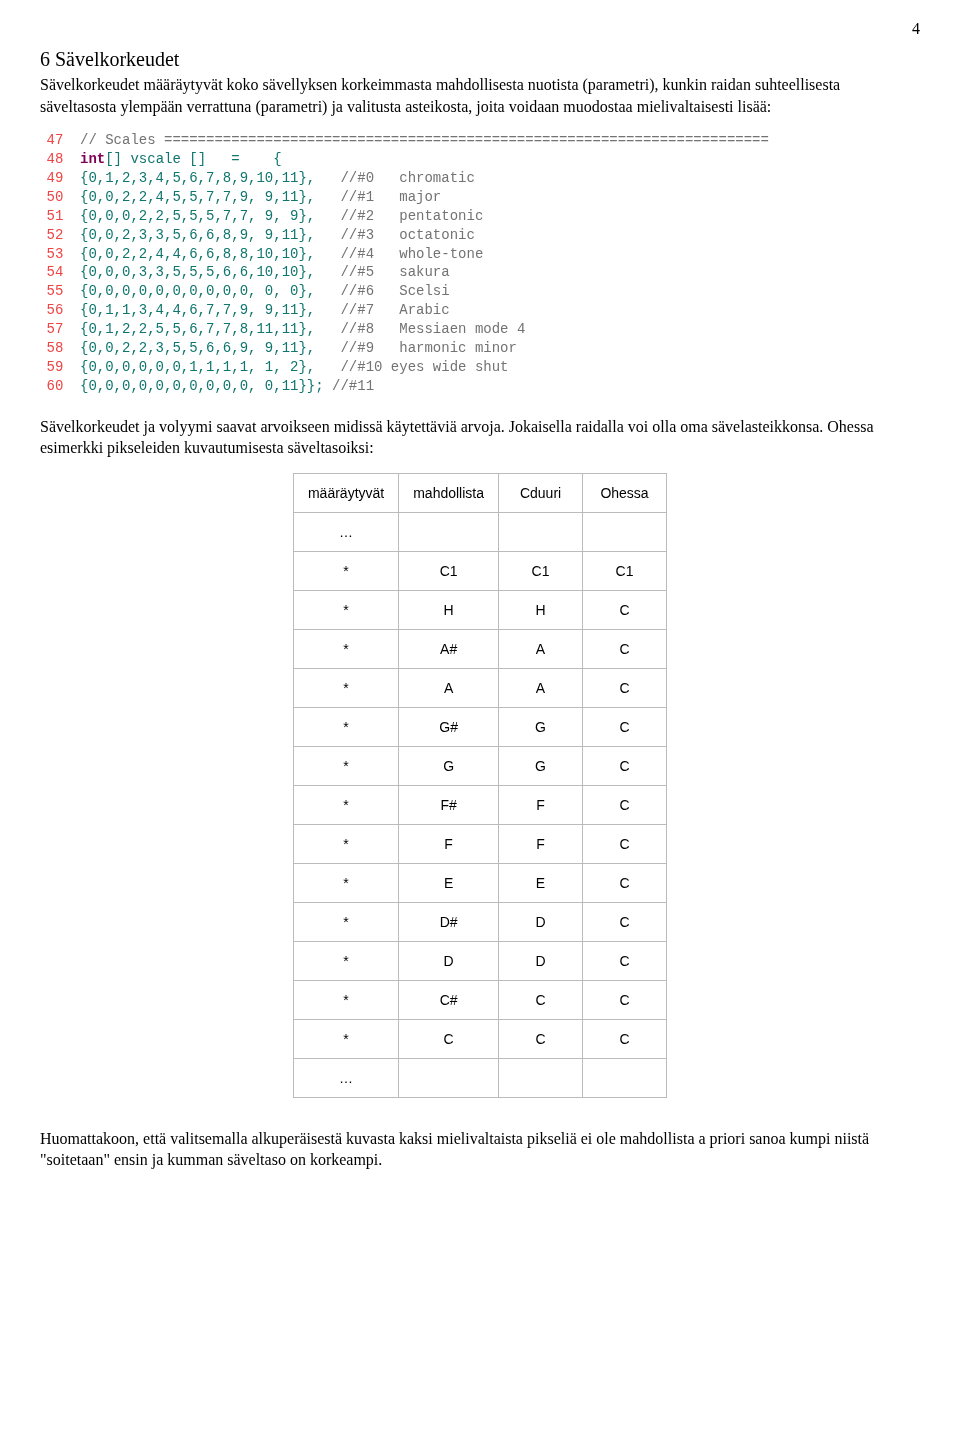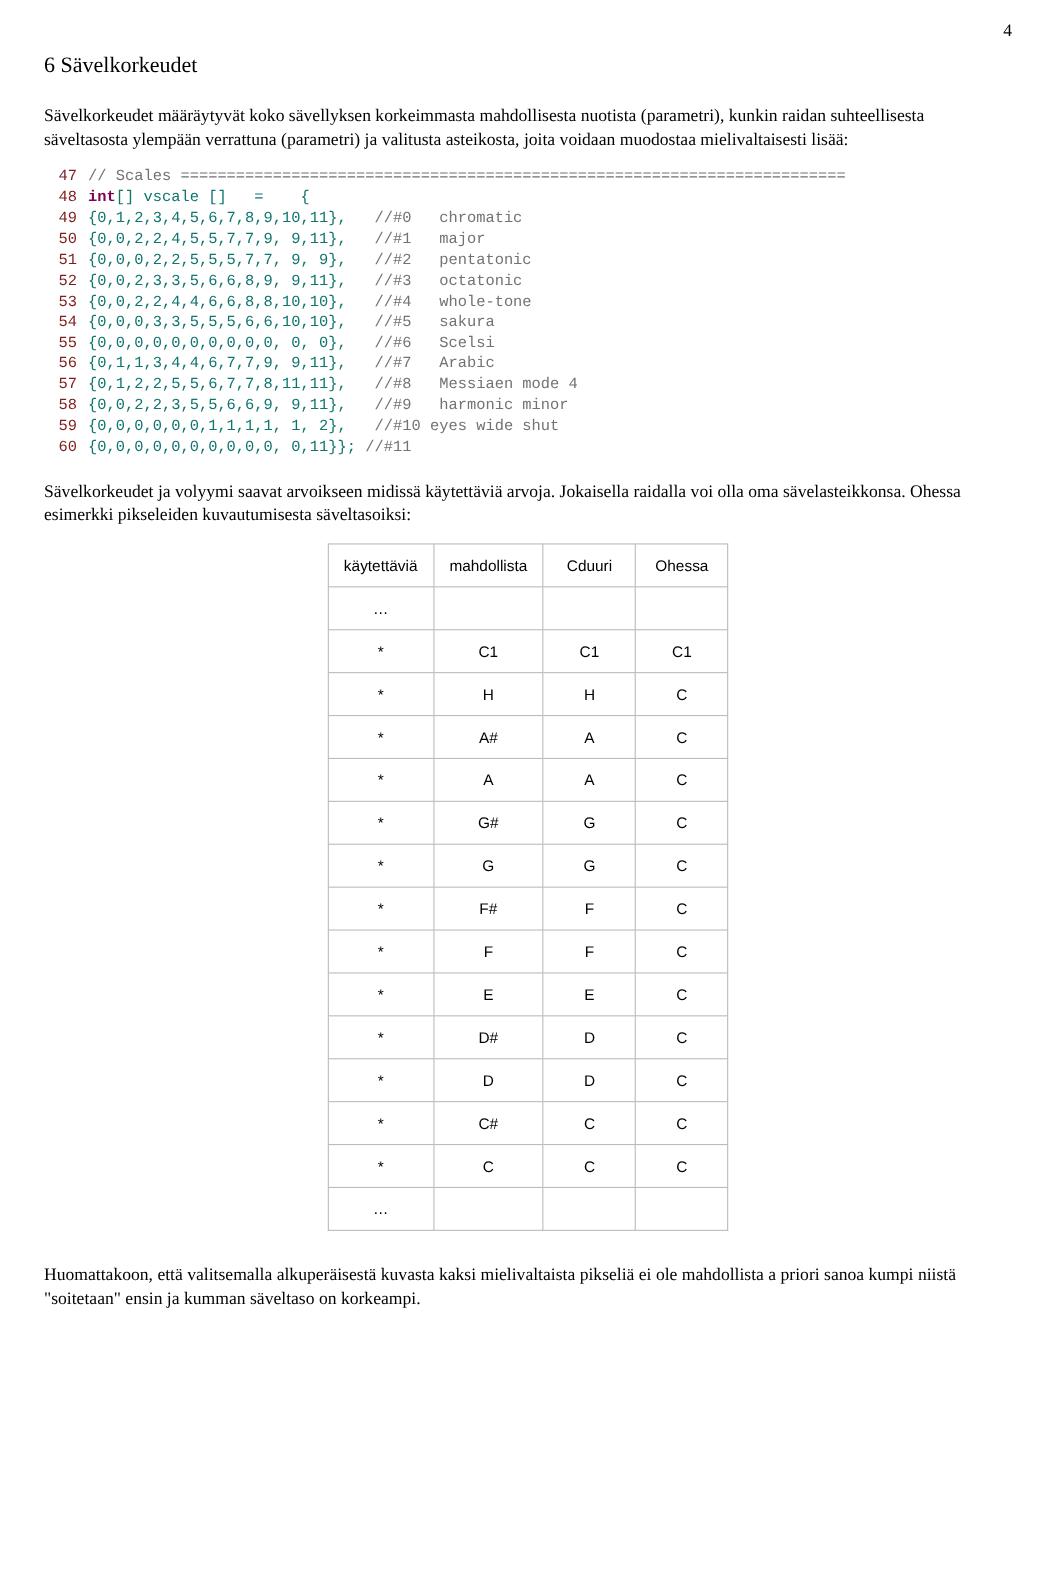--- a/index.html
+++ b/index.html
@@ -13,40 +13,40 @@
     box-sizing: border-box;
   }
   .page-number {
     text-align: right;
     font-size: 16px;
     margin-bottom: 10px;
   }
   h2 {
     font-size: 20px;
     font-weight: normal;
-    margin: 10px 0 24px 0;
+    margin: 10px 0 3px 0;
   }
   p {
     margin: 0 0 14px 0;
     line-height: 1.35;
   }
   .code-block {
     font-family: "Courier New", Courier, monospace;
     font-size: 14px;
     line-height: 1.35;
     white-space: pre;
     margin: 10px 0 20px 0;
   }
   .code-line {
     display: flex;
   }
   .lineno {
-    color: #7f1d1d;
+    color: #ef4444;
     width: 30px;
-    text-align: right;
+    text-align: center;
     padding-right: 10px;
     flex-shrink: 0;
   }
   .tok-kw { color: #7f0055; font-weight: bold; }
   .tok-cm { color: #737373; }
   .tok-pl { color: #0f766e; }
   .pixel-table {
     border-collapse: collapse;
     margin: 10px auto 30px auto;
     font-family: Arial, Helvetica, sans-serif;
@@ -73,21 +73,21 @@
 
 <p>Sävelkorkeudet määräytyvät koko sävellyksen korkeimmasta mahdollisesta nuotista (parametri), kunkin raidan suhteellisesta säveltasosta ylempään verrattuna (parametri) ja valitusta asteikosta, joita voidaan muodostaa mielivaltaisesti lisää:</p>
 
 <div class="code-block" id="code-block"><div class="code-line"><span class="lineno">47</span><span><span class="tok-cm">// Scales ========================================================================</span></span></div><div class="code-line"><span class="lineno">48</span><span><span class="tok-kw">int</span><span class="tok-pl">[] vscale []   =    {</span></span></div><div class="code-line"><span class="lineno">49</span><span><span class="tok-pl">{0,1,2,3,4,5,6,7,8,9,10,11},   </span><span class="tok-cm">//#0   chromatic</span></span></div><div class="code-line"><span class="lineno">50</span><span><span class="tok-pl">{0,0,2,2,4,5,5,7,7,9, 9,11},   </span><span class="tok-cm">//#1   major</span></span></div><div class="code-line"><span class="lineno">51</span><span><span class="tok-pl">{0,0,0,2,2,5,5,5,7,7, 9, 9},   </span><span class="tok-cm">//#2   pentatonic</span></span></div><div class="code-line"><span class="lineno">52</span><span><span class="tok-pl">{0,0,2,3,3,5,6,6,8,9, 9,11},   </span><span class="tok-cm">//#3   octatonic</span></span></div><div class="code-line"><span class="lineno">53</span><span><span class="tok-pl">{0,0,2,2,4,4,6,6,8,8,10,10},   </span><span class="tok-cm">//#4   whole-tone</span></span></div><div class="code-line"><span class="lineno">54</span><span><span class="tok-pl">{0,0,0,3,3,5,5,5,6,6,10,10},   </span><span class="tok-cm">//#5   sakura</span></span></div><div class="code-line"><span class="lineno">55</span><span><span class="tok-pl">{0,0,0,0,0,0,0,0,0,0, 0, 0},   </span><span class="tok-cm">//#6   Scelsi</span></span></div><div class="code-line"><span class="lineno">56</span><span><span class="tok-pl">{0,1,1,3,4,4,6,7,7,9, 9,11},   </span><span class="tok-cm">//#7   Arabic</span></span></div><div class="code-line"><span class="lineno">57</span><span><span class="tok-pl">{0,1,2,2,5,5,6,7,7,8,11,11},   </span><span class="tok-cm">//#8   Messiaen mode 4</span></span></div><div class="code-line"><span class="lineno">58</span><span><span class="tok-pl">{0,0,2,2,3,5,5,6,6,9, 9,11},   </span><span class="tok-cm">//#9   harmonic minor</span></span></div><div class="code-line"><span class="lineno">59</span><span><span class="tok-pl">{0,0,0,0,0,0,1,1,1,1, 1, 2},   </span><span class="tok-cm">//#10 eyes wide shut</span></span></div><div class="code-line"><span class="lineno">60</span><span><span class="tok-pl">{0,0,0,0,0,0,0,0,0,0, 0,11}}; </span><span class="tok-cm">//#11</span></span></div></div>
 
 <p>Sävelkorkeudet ja volyymi saavat arvoikseen midissä käytettäviä arvoja. Jokaisella raidalla voi olla oma sävelasteikkonsa. Ohessa esimerkki pikseleiden kuvautumisesta säveltasoiksi:</p>
 
 <table class="pixel-table">
   <thead>
     <tr id="table-head-row">
-        <th>käytettäviä</th>
+        <th>määräytyvät</th>
         <th>mahdollista</th>
         <th>Cduuri</th>
         <th>Ohessa</th>
       </tr>
   </thead>
   <tbody id="table-body">
       <tr>
         <td>…</td>
         <td></td>
         <td></td>

